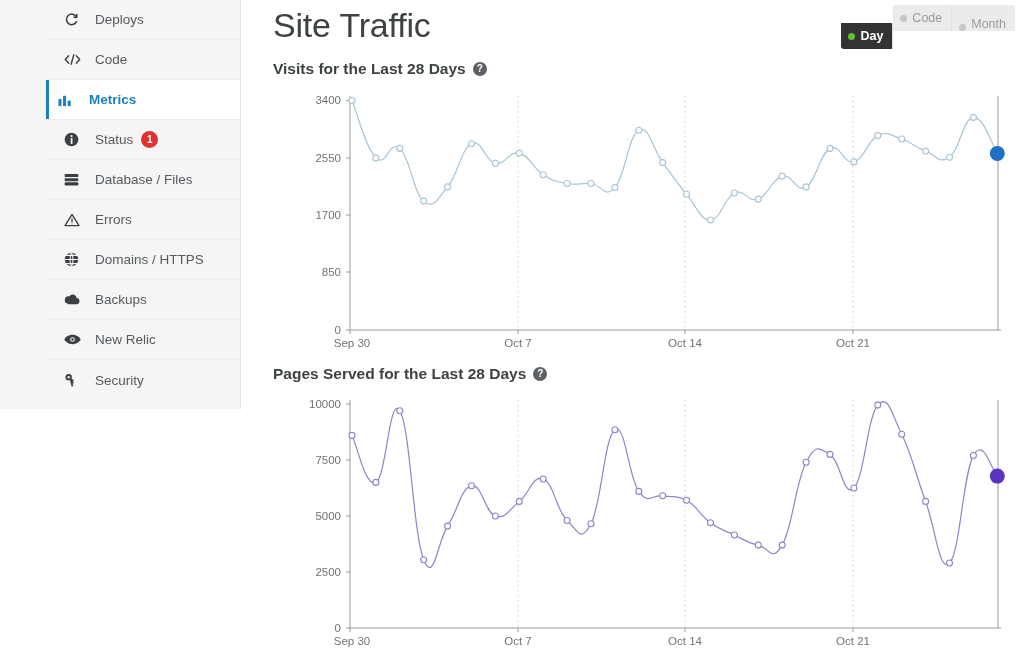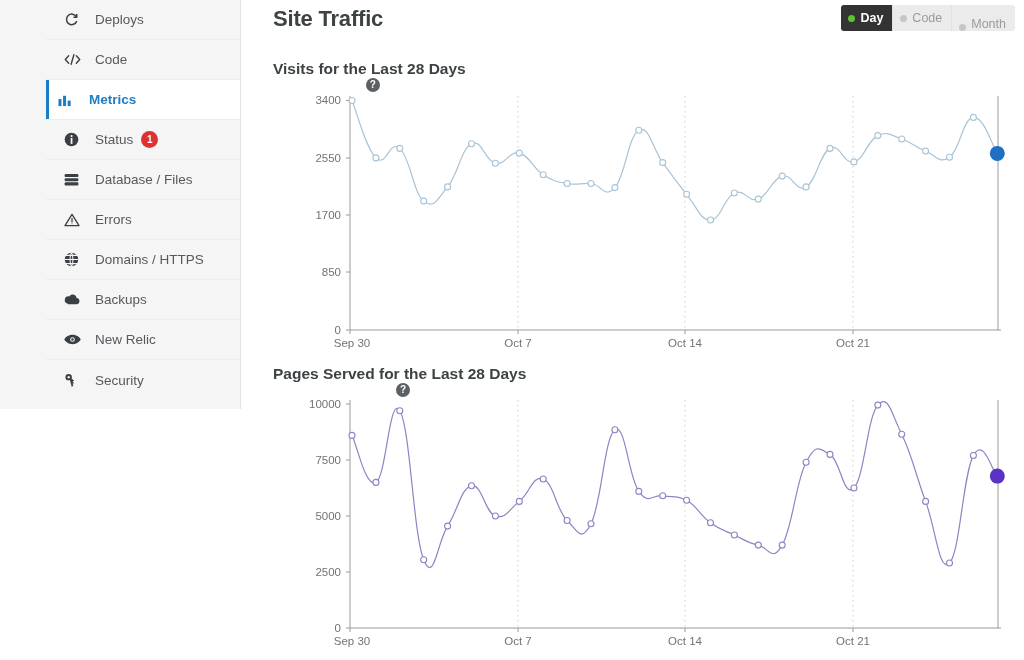--- a/index.html
+++ b/index.html
@@ -63,21 +63,21 @@
   }
 
   
   #main {
     position: absolute; left: 241px; top: 0;
     width: 783px; height: 660px;
     padding: 0;
   }
   #page-title {
     position: absolute; left: 32px; top: 6px;
-    font-size: 22px; font-weight: bold;
+    font-size: 34px; font-weight: normal;
     color: #3d4245;
     letter-spacing: -0.2px;
   }
 
   
   #range-toggle {
     position: absolute; right: 9px; top: 5px;
     display: flex;
     border-radius: 3px;
     overflow: hidden;
@@ -90,38 +90,39 @@
     background: #ebebeb;
     color: #9b9b9b;
     cursor: pointer;
     border-right: 1px solid #e0e0e0;
   }
   .toggle-btn:last-child { border-right: none; align-items: flex-end; }
   .toggle-btn.sel {
     background: #333333;
     color: #ffffff;
     font-weight: bold;
+    margin-top: 18px;
   }
   .dot {
     width: 7px; height: 7px;
     border-radius: 50%;
     background: #c6c6c6;
     margin-right: 5px;
     flex: 0 0 7px;
   }
   .toggle-btn.sel .dot { background: #5fc12e; }
 
   
   .chart-heading {
     position: absolute;
     left: 32px;
     font-size: 15.5px;
     font-weight: bold;
     color: #3d4245;
-    display: flex; align-items: center; flex-direction: column;
+    display: flex; align-items: center;
   }
   .help-icon {
     display: inline-flex; align-items: center; justify-content: center;
     width: 14px; height: 14px; border-radius: 50%;
     background: #5b6065; color: #fff;
     font-size: 10px; font-weight: bold;
     margin-left: 7px; line-height: 1;
     cursor: pointer;
   }
 

